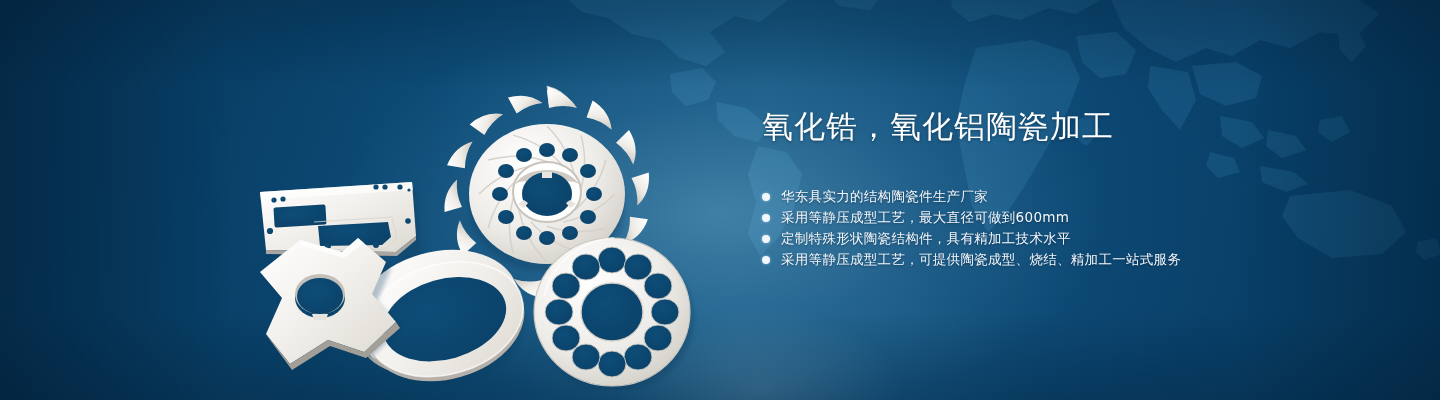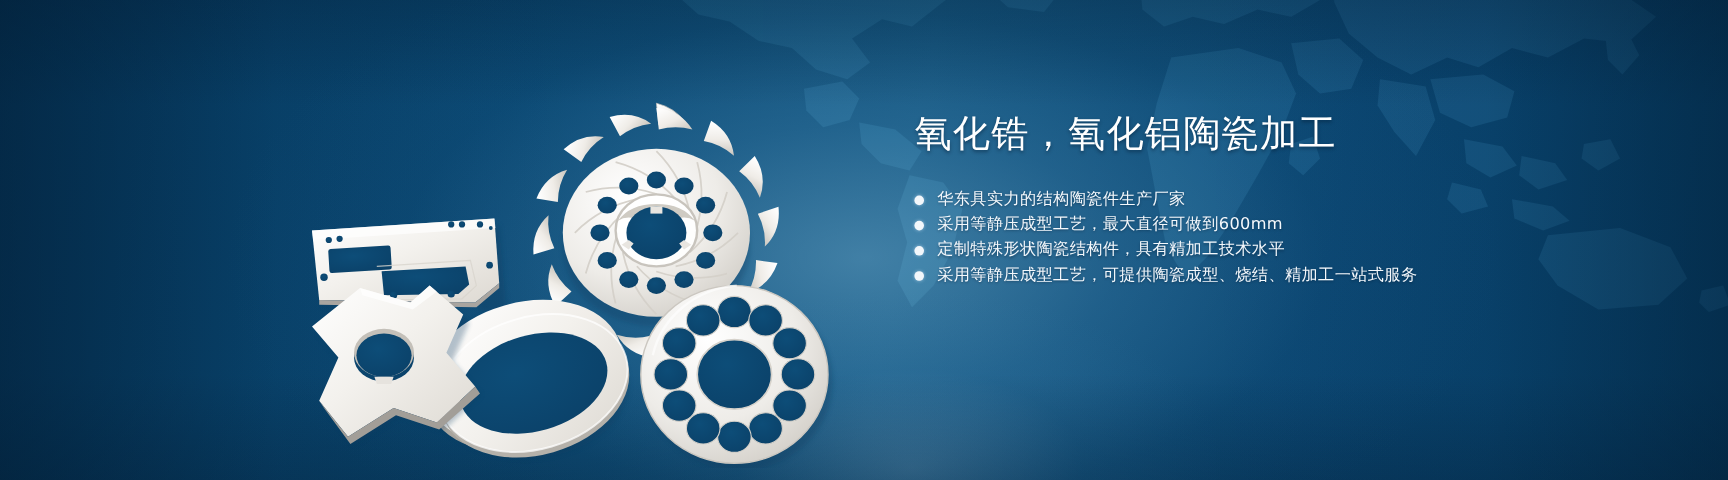--- a/index.html
+++ b/index.html
@@ -55,33 +55,33 @@
   .products {
     position: absolute;
     left: 230px; top: 40px;
     width: 470px; height: 350px;
   }
   .products svg { display: block; }
 
   
   .copy {
     position: absolute;
-    left: 762px; top: 92px;
+    left: 762px; top: 106px;
     width: 600px;
   }
   .headline {
     color: #ffffff;
     font-size: 31px;
     line-height: 40px;
     letter-spacing: 1px;
     white-space: nowrap;
     text-shadow: 0 1px 3px rgba(0,20,40,0.45);
   }
   .bullets {
-    margin-top: 24px;
+    margin-top: 40px;
     list-style: none;
     padding: 0;
   }
   .bullet {
     display: flex;
     align-items: center;
     height: 21px;
     margin-bottom: 0px;
   }
   .dot {

